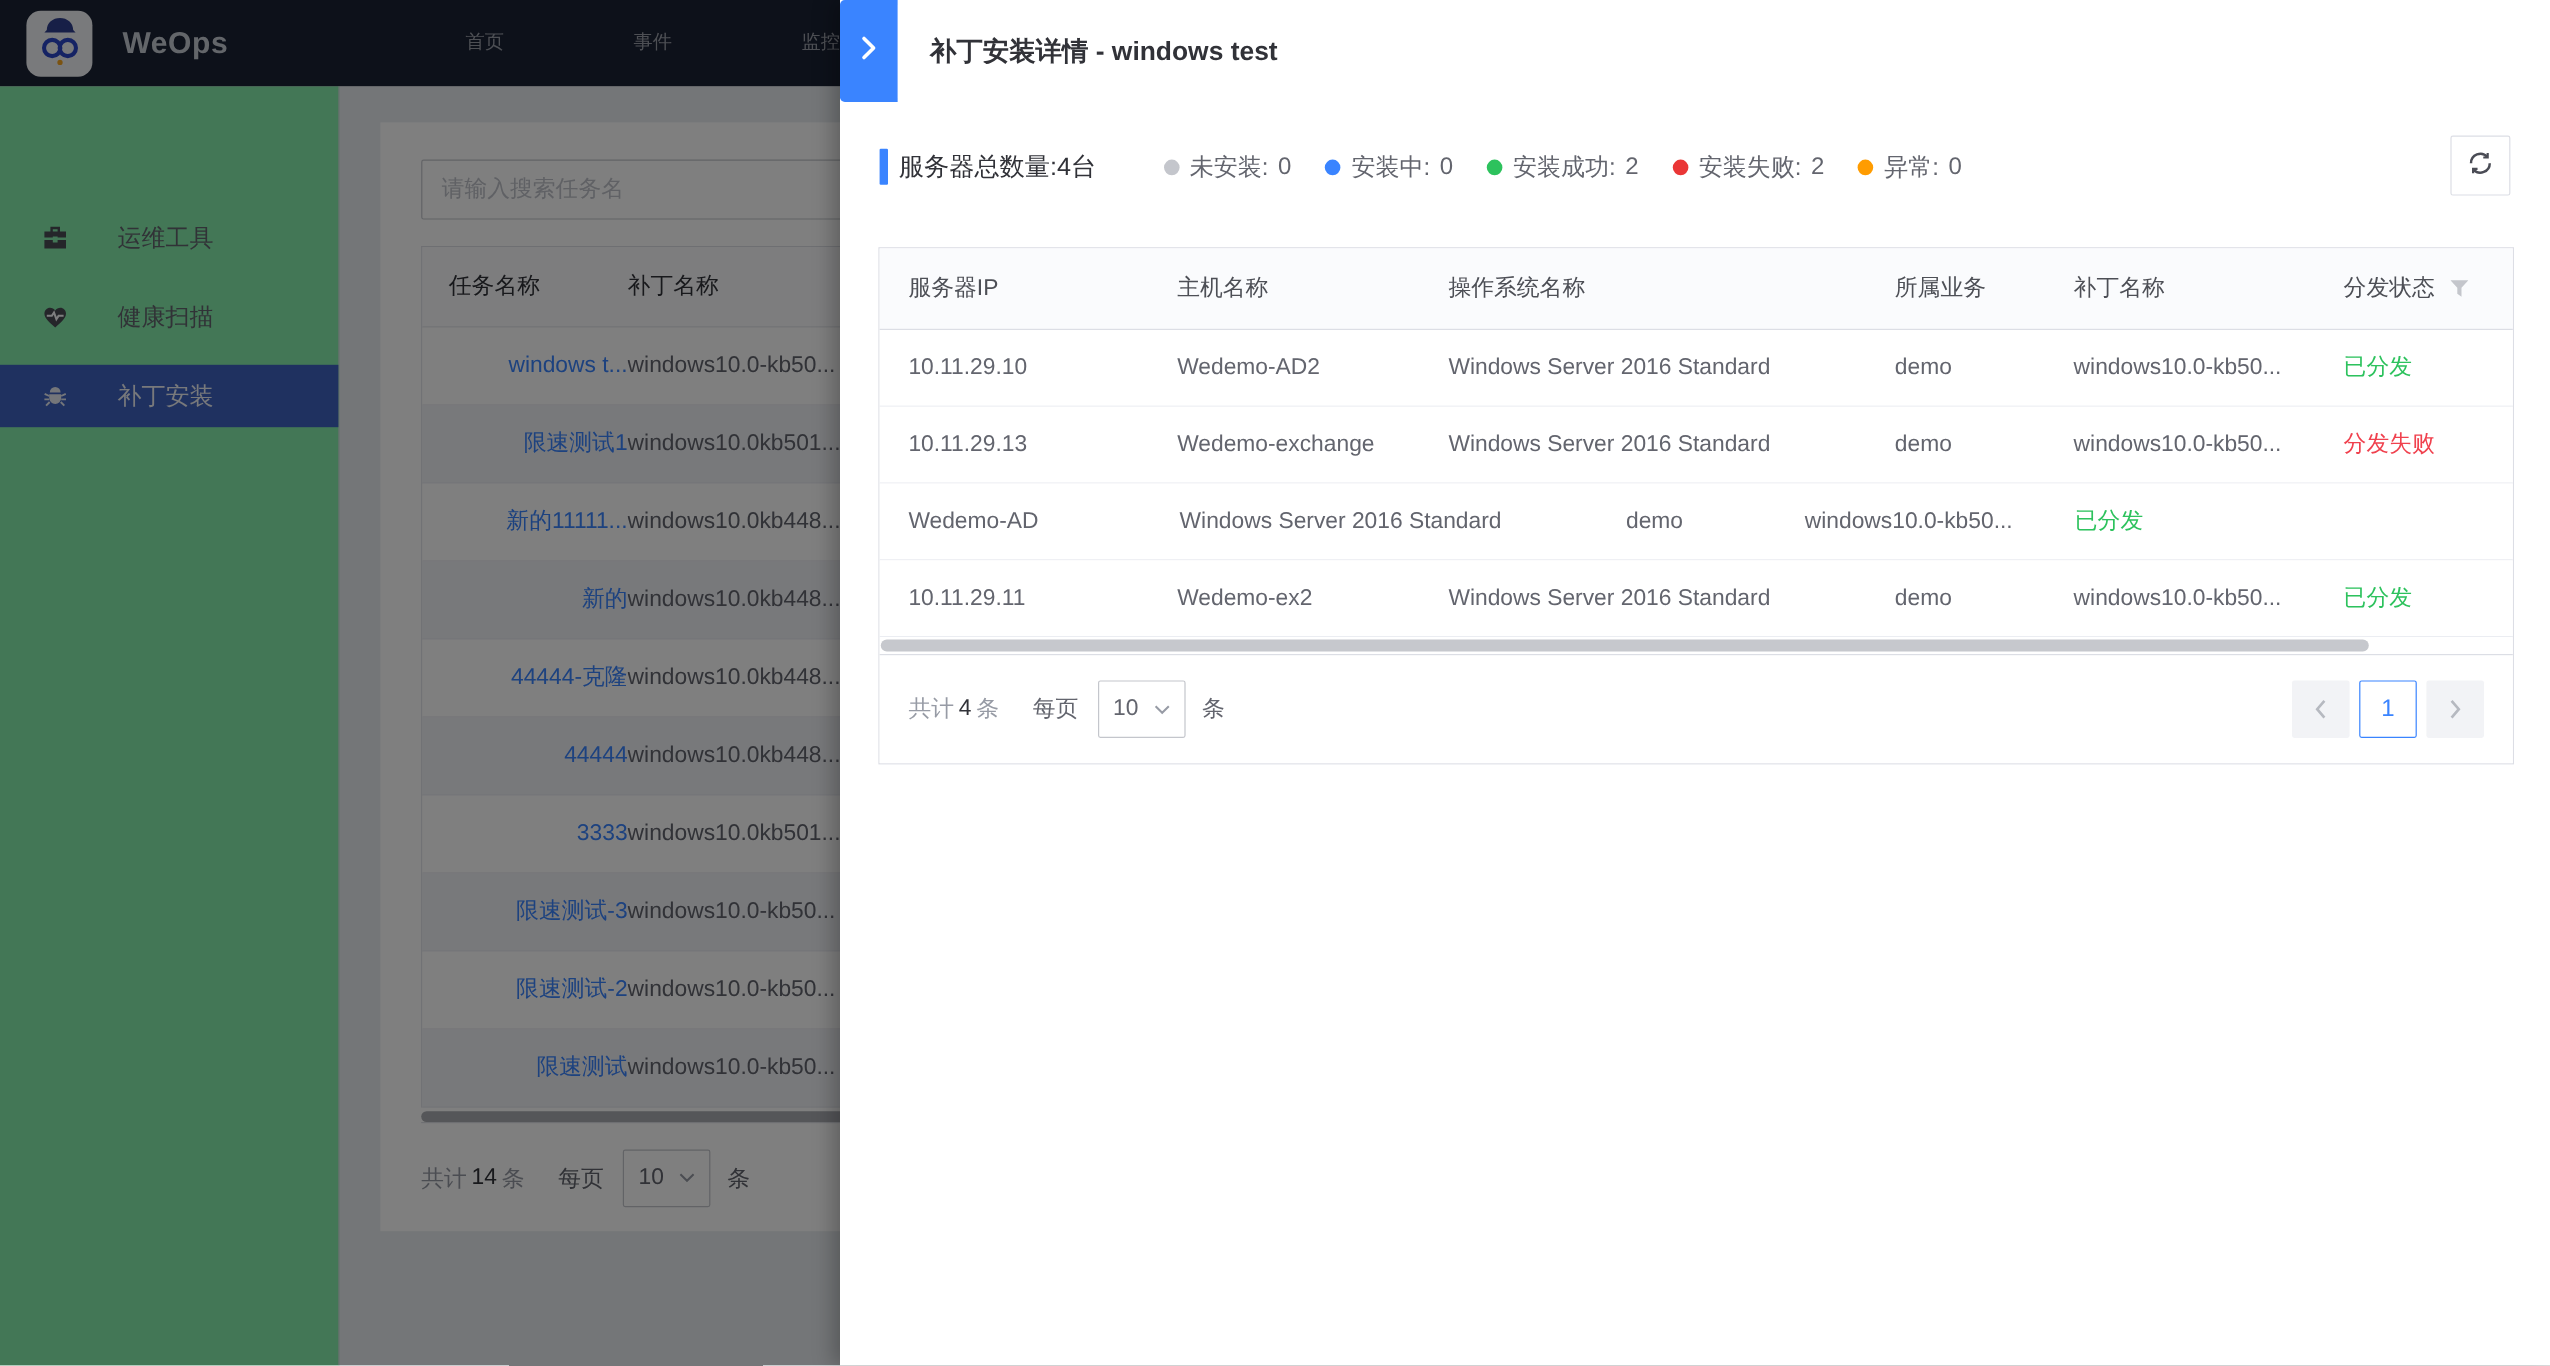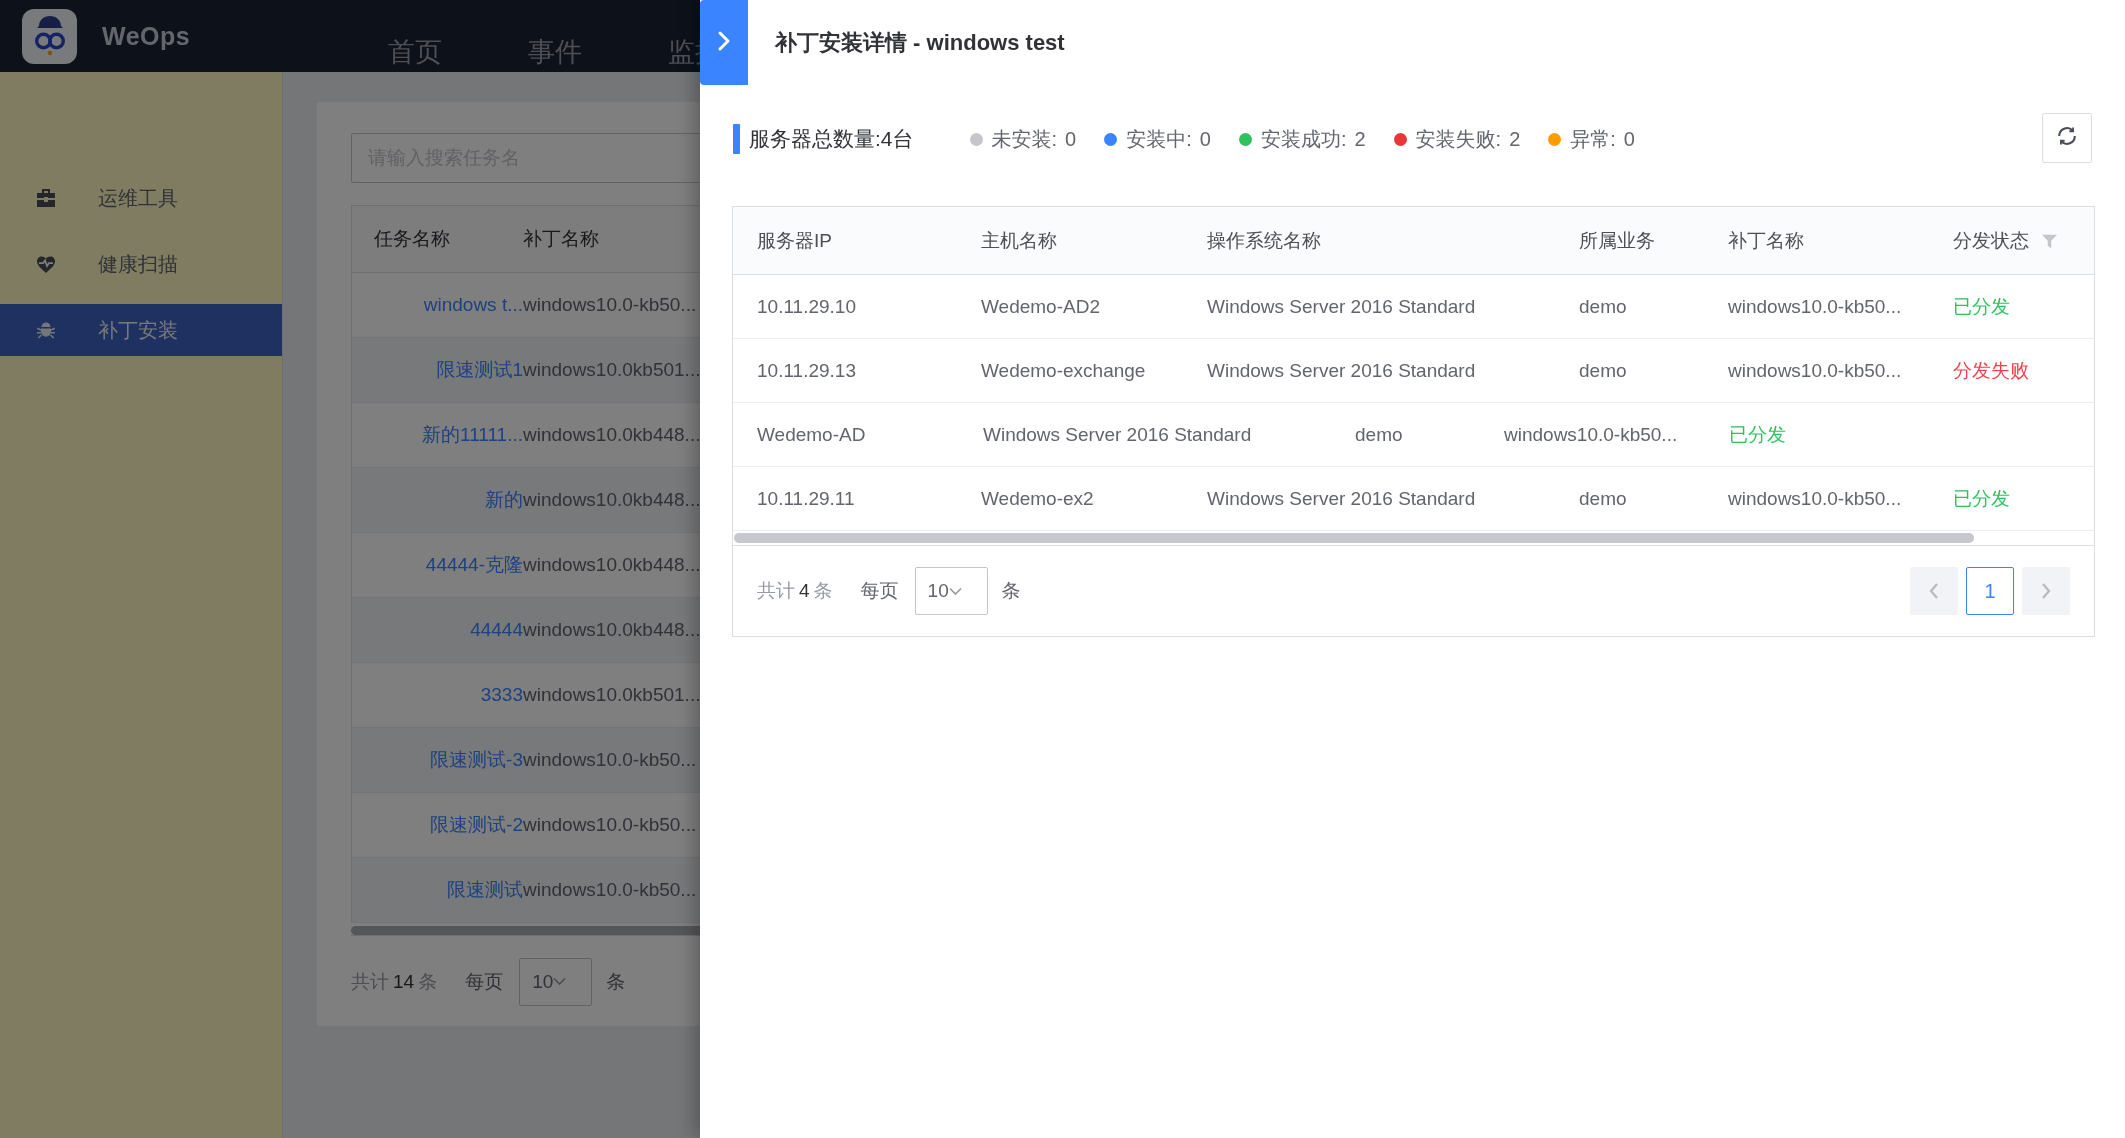--- a/index.html
+++ b/index.html
@@ -6,25 +6,25 @@
   body{width:2125px;height:1138px;overflow:hidden;background:#e9edf1;
        font-family:"Liberation Sans","DejaVu Sans",sans-serif;color:#63656e;}
   .app{position:absolute;inset:0;width:2125px;height:1138px;overflow:hidden;}
 
   
   .navbar{position:absolute;left:0;top:0;width:2125px;height:72px;background:#1a2234;z-index:1;}
   .logo-tile{position:absolute;left:22px;top:9px;width:55px;height:55px;background:#f3f5f8;
              border-radius:12px;display:flex;align-items:center;justify-content:center;}
   .brand{position:absolute;left:102px;top:0;height:72px;line-height:72px;
          font-size:25px;font-weight:bold;color:#c7ccd4;letter-spacing:.5px;}
-  .nav-item{position:absolute;top:16px;height:72px;line-height:72px;font-size:27px;color:#9a9ea8;cursor:pointer;text-align:center;}
+  .nav-item{position:absolute;top:0;height:72px;line-height:72px;font-size:16px;color:#9a9ea8;cursor:pointer;text-align:center;}
   .nav-item.n0{left:388px;} .nav-item.n1{left:528px;} .nav-item.n2{left:668px;}
 
   
-  .sidebar{position:absolute;left:0;top:72px;width:282px;bottom:0;background:#fef9c3;
+  .sidebar{position:absolute;left:0;top:72px;width:282px;bottom:0;background:#86efac;
            border-right:1px solid #dcdee5;z-index:1;}
   .side-item{position:absolute;left:0;width:282px;height:52px;display:flex;align-items:center;
              color:#63656e;font-size:20px;cursor:pointer;}
   .side-item .sicon{margin-left:33px;width:26px;height:26px;display:flex;align-items:center;
                     justify-content:center;color:#4a4c55;}
   .side-item .slabel{margin-left:39px;}
   .side-item.active{background:#3f63c0;color:#f0f2f7;}
   .side-item.active .sicon{color:#e9ecf4;}
   .side-item.s0{top:100px;} .side-item.s1{top:166px;} .side-item.s2{top:232px;}
 
@@ -42,21 +42,21 @@
   .bg-row.alt{background:#f1f3f7;}
   .bg-c1{width:171px;padding-left:22px;box-sizing:border-box;white-space:nowrap;overflow:hidden;}
   .bg-c2{flex:1;padding-left:0;white-space:nowrap;overflow:hidden;}
   .bg-link{color:#3a84ff;cursor:pointer;text-align:right;}
   .bg-scrollbar{position:absolute;left:34px;top:824px;width:840px;height:9px;border-radius:5px;background:#aaadb2;}
   .bg-pager{position:absolute;left:34px;top:833px;width:1400px;height:91px;border-top:1px solid #dcdee5;
             display:flex;align-items:center;font-size:19px;color:#979ba5;}
   .pager-total-num{color:#313238;margin:0 4px;}
   .perpage-label{margin-left:28px;color:#63656e;}
   .page-select{margin-left:16px;width:73px;height:48px;border:1px solid #c4c6cc;border-radius:2px;
-               display:flex;align-items:center;padding:0 12px;
+               display:flex;align-items:center;justify-content:space-between;padding:0 12px;
                box-sizing:border-box;color:#63656e;background:#fff;cursor:pointer;}
   .page-select .chev{color:#979ba5;display:flex;}
   .unit-label{margin-left:14px;color:#63656e;}
 
   
   .overlay{position:absolute;inset:0;background:rgba(0,0,0,0.5);z-index:10;}
 
   
   .drawer{position:absolute;left:700px;top:0;width:1425px;height:1138px;background:#ffffff;z-index:20;
           box-shadow:-6px 0 16px rgba(0,0,0,0.25);}

